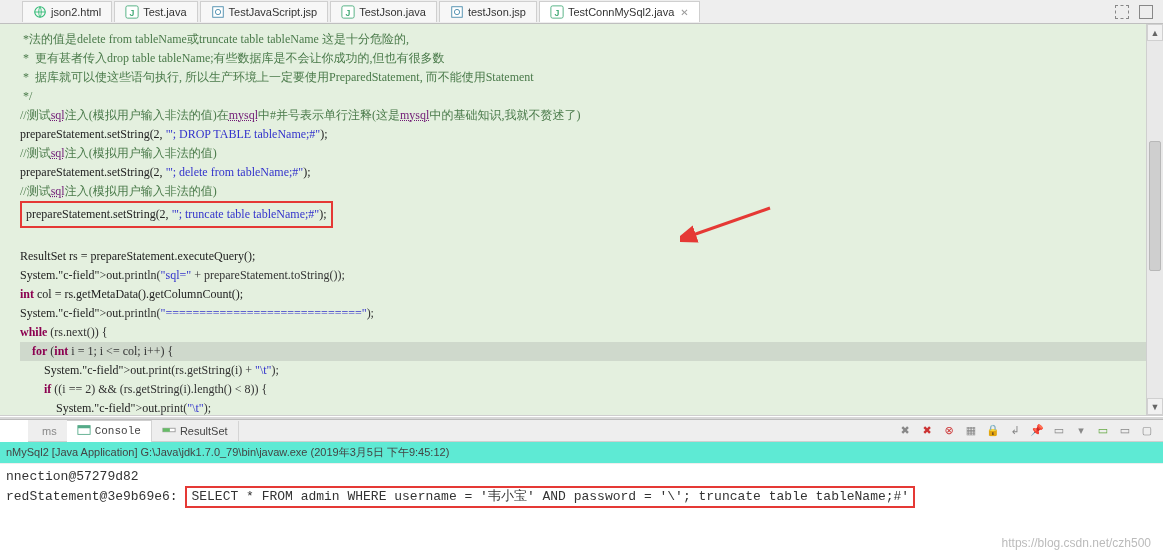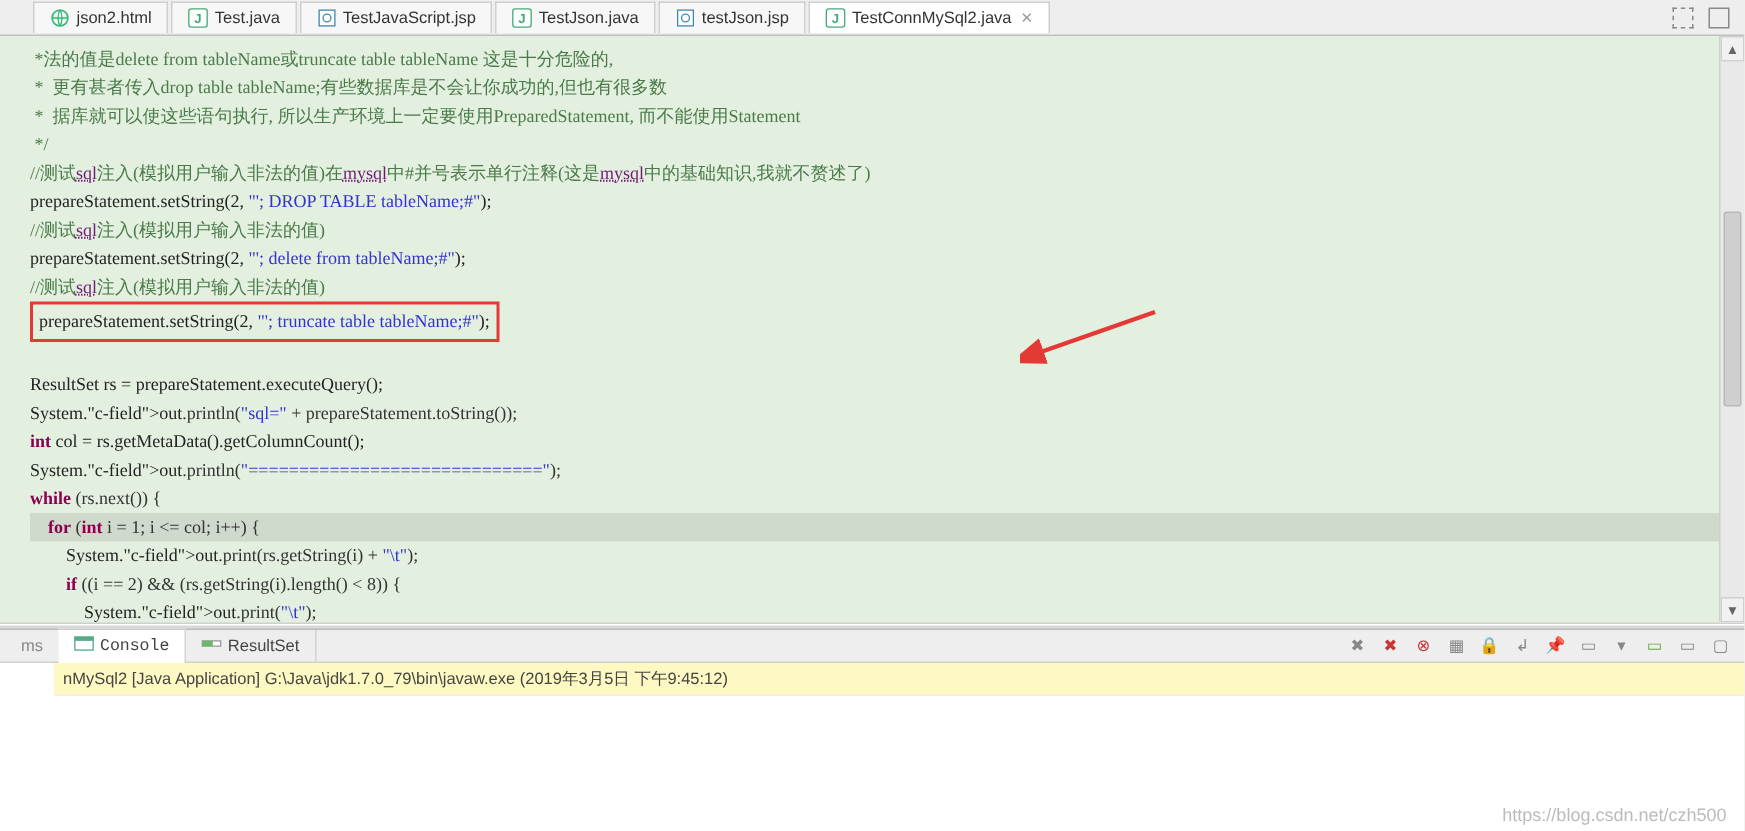--- a/index.html
+++ b/index.html
@@ -26,27 +26,27 @@
   .editor-scrollbar { position: absolute; right: 0; top: 0; bottom: 0; width: 17px; background: #e9e9e9; border-left: 1px solid #cfcfcf; display: flex; flex-direction: column; }
   .sb-arrow { height: 17px; display: flex; align-items: center; justify-content: center; color: #666; font-size: 9px; background: #f1f1f1; border: 1px solid #d0d0d0; }
   .sb-track { flex: 1; position: relative; }
   .sb-thumb { position: absolute; left: 2px; right: 2px; top: 100px; height: 130px; background: #cfcfcf; border: 1px solid #b8b8b8; border-radius: 2px; }
 
   .arrow-svg { position: absolute; top: 174px; left: 680px; pointer-events: none; }
 
   .splitter { height: 4px; background: #d8d8d8; border-top: 1px solid #fff; border-bottom: 1px solid #bbb; }
 
   .bottom { background: #fff; height: 134px; display: flex; flex-direction: column; }
-  .bottom-tabs { display: flex; align-items: center; background: #eeeeee; border-bottom: 1px solid #cfcfcf; height: 22px; padding-left: 4px; }
+  .bottom-tabs { display: flex; align-items: center; background: #eeeeee; border-bottom: 1px solid #cfcfcf; height: 22px; padding-left: 4px; margin-left: 28px; }
   .btab { display: flex; align-items: center; gap: 4px; padding: 2px 10px; font-size: 11px; color: #444; border-right: 1px solid #d4d4d4; cursor: pointer; }
   .btab.active { background: #fff; border-top: 1px solid #cfcfcf; font-family: Liberation Mono, monospace; }
   .bottom-tabs-right { margin-left: auto; display: flex; gap: 6px; padding-right: 8px; }
   .toolbtn { width: 16px; height: 16px; display: inline-flex; align-items: center; justify-content: center; color: #555; font-size: 11px; cursor: pointer; }
 
-  .console-header { background: #fef9c3; color: #444; font-size: 11px; padding: 3px 6px; border-bottom: 1px solid #eee; white-space: nowrap; overflow: hidden; margin-left: 36px; }
+  .console-header { background: #5eead4; color: #444; font-size: 11px; padding: 3px 6px; border-bottom: 1px solid #eee; white-space: nowrap; overflow: hidden; }
   .console-body { font-family: Consolas, "Courier New", monospace; font-size: 13px; line-height: 18px; padding: 4px 6px; background: #fff; flex: 1; overflow: hidden; white-space: pre; }
   .watermark { position: absolute; right: 12px; bottom: 4px; font-size: 12px; color: #bbb; font-family: Arial; }
 
   .redbox-console { border: 2px solid #e53935; padding: 0 4px; display: inline-block; }
 
   .ic-j { width:14px; height:14px; }
   .ic-web { width:14px; height:14px; }
 </style>
 </head>
 <body>
@@ -160,15 +160,17 @@
       <span class="toolbtn" style="color:#888">↲</span>
       <span class="toolbtn" style="color:#48a">📌</span>
       <span class="toolbtn" style="color:#888">▭</span>
       <span class="toolbtn" style="color:#888">▾</span>
       <span class="toolbtn" style="color:#6a4">▭</span>
       <span class="toolbtn" style="color:#888">▭</span>
       <span class="toolbtn" style="color:#888">▢</span>
     </div>
   </div>
   <div class="console-header">nMySql2 [Java Application] G:\Java\jdk1.7.0_79\bin\javaw.exe (2019年3月5日 下午9:45:12)</div>
+  <div class="console-body"><span>nnection@57279d82</span>
+<span>redStatement@3e9b69e6: </span><span class="redbox-console">SELECT * FROM admin WHERE username = '韦小宝' AND password = '\'; truncate table tableName;#'</span></div>
 </div>
 
 <div class="watermark">https://blog.csdn.net/czh500</div>
 
 </body></html>

